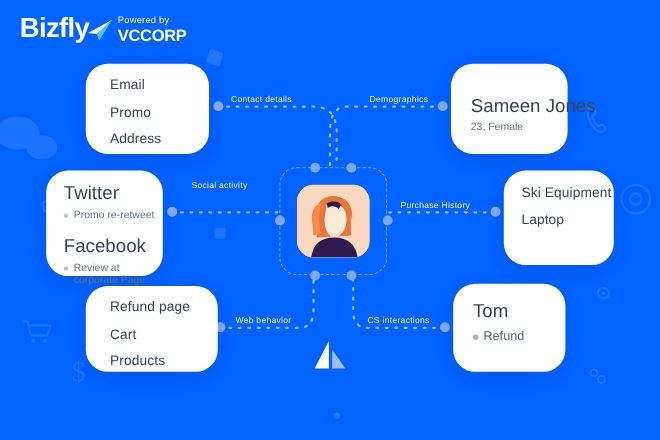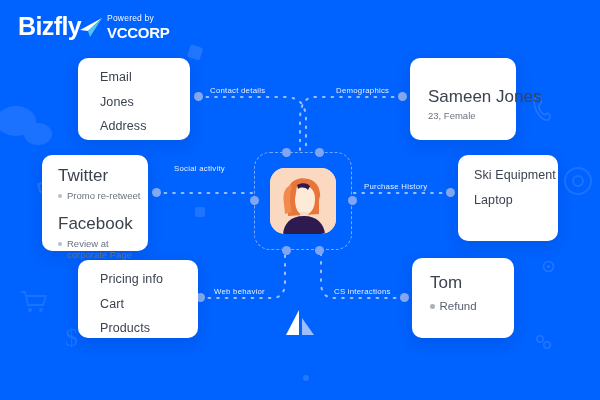--- a/index.html
+++ b/index.html
@@ -31,21 +31,21 @@
     color:#ffffff;font-size:25px;font-weight:bold;letter-spacing:-.6px;
     position:relative;
   }
   .plane{position:relative;width:26px;height:20px;margin-left:-4px;}
   .powered{display:flex;flex-direction:column;justify-content:center;margin-left:4px;}
   .powered-top{color:#ffffff;font-size:8.5px;letter-spacing:.2px;margin-bottom:1px;opacity:.97;}
   .powered-brand{color:#ffffff;font-size:15px;font-weight:bold;letter-spacing:-.3px;display:flex;align-items:center;}
 
   
   .card{
-    position:absolute;background:#ffffff;border-radius:10px;
+    position:absolute;background:#ffffff;border-radius:20px;
     box-shadow:0 5px 16px rgba(0,24,80,.13);
     box-sizing:border-box;
   }
   .card .line{
     color:#3b4250;font-size:12.5px;line-height:1;margin:0;
     letter-spacing:.1px;white-space:nowrap;
   }
   .card .line + .line{margin-top:12px;}
   .card .title{
     color:#3b4250;font-size:17px;line-height:1;margin:0;white-space:nowrap;
@@ -187,21 +187,21 @@
       </svg>
     </div>
     <div class="powered">
       <div class="powered-top">Powered by</div>
       <div class="powered-brand">VCCORP</div>
     </div>
   </div>
 
   <div class="card" id="card-contact">
     <p class="line">Email</p>
-    <p class="line">Jones</p>
+    <p class="line">Promo</p>
     <p class="line">Address</p>
   </div>
 
   <div class="card" id="card-demo">
     <p class="title">Sameen Jones</p>
     <p class="sub">23, Female</p>
   </div>
 
   <div class="card" id="card-social">
     <p class="title">Twitter</p>
@@ -215,21 +215,21 @@
       <span class="btxt">Review at corporate Page</span>
     </div>
   </div>
 
   <div class="card" id="card-purchase">
     <p class="line">Ski Equipment</p>
     <p class="line">Laptop</p>
   </div>
 
   <div class="card" id="card-web">
-    <p class="line">Pricing info</p>
+    <p class="line">Refund page</p>
     <p class="line">Cart</p>
     <p class="line">Products</p>
   </div>
 
   <div class="card" id="card-cs">
     <p class="title">Tom</p>
     <div class="bullet bullet-lg" style="margin-top:8px;">
       <span class="dot"></span>
       <span class="btxt">Refund</span>
     </div>

